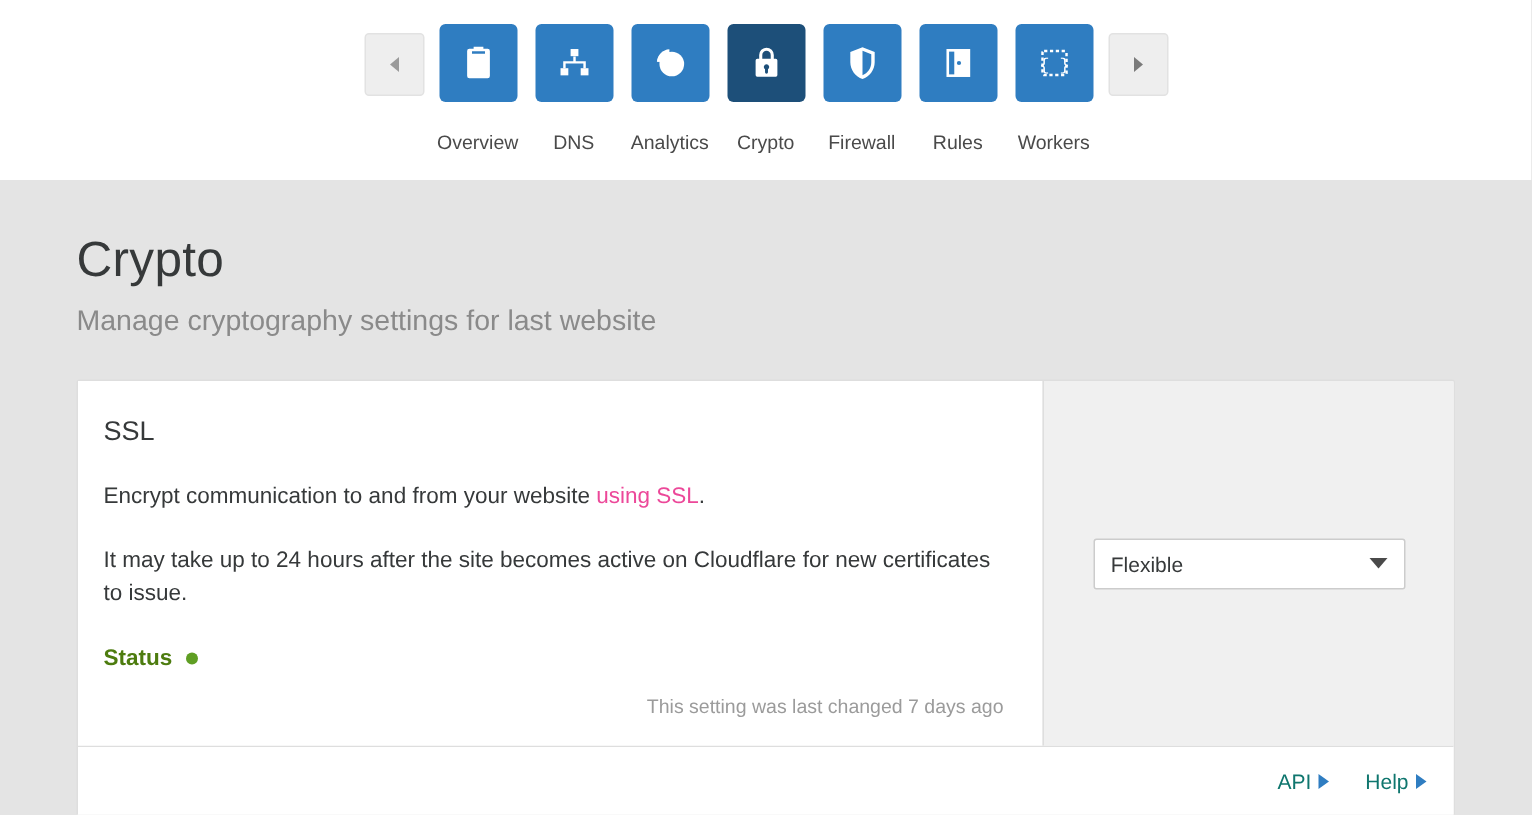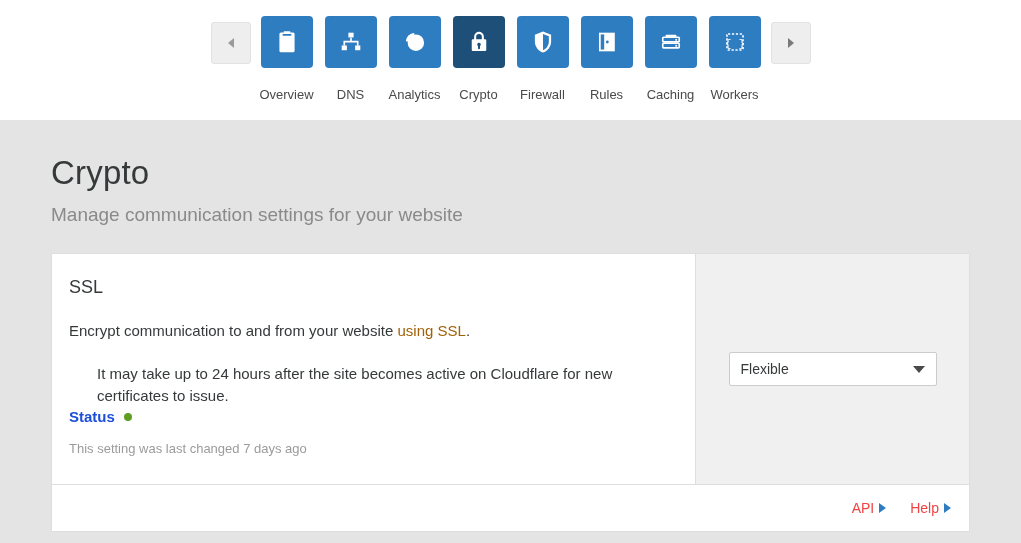--- a/index.html
+++ b/index.html
@@ -131,47 +131,49 @@
     font-weight: normal;
     color: #36393a;
     line-height: 1;
     margin-bottom: 24px;
   }
   .body-text {
     font-size: 15px;
     line-height: 22px;
     color: #36393a;
   }
-  .body-text + .body-text { margin-top: 21px; margin-left: 28px; }
+  .body-text + .body-text { margin-top: 21px; }
   .inline-link {
-    color: #a16207;
+    color: #ec4899;
     text-decoration: none;
   }
 
   .status-line {
+    margin-top: 22px;
     font-size: 15px;
     line-height: 20px;
-    color: #1d4ed8;
+    color: #4d7c0f;
     display: flex;
     align-items: center;
   }
   .status-label { font-weight: bold; }
   .status-dot {
     width: 8px;
     height: 8px;
     border-radius: 50%;
     background: #5f9e23;
     display: inline-block;
     margin: 0 7px 0 9px;
   }
   .last-changed {
     margin-top: 15px;
     font-size: 13px;
     color: #9b9b9b;
     line-height: 1;
+    text-align: right;
   }
 
   
   .select-wrap {
     position: relative;
     width: 208px;
   }
   .select-box {
     width: 208px;
     height: 34px;
@@ -199,21 +201,21 @@
     height: 47px;
     display: flex;
     align-items: center;
     justify-content: flex-end;
     padding-right: 18px;
     gap: 24px;
     background: #ffffff;
   }
   .footer-link {
     font-size: 14px;
-    color: #ef4444;
+    color: #0f766e;
     text-decoration: none;
     display: inline-flex;
     align-items: center;
     gap: 5px;
     cursor: pointer;
   }
   .footer-caret {
     width: 0; height: 0;
     border-top: 5px solid transparent;
     border-bottom: 5px solid transparent;
@@ -292,32 +294,20 @@
           <svg width="26" height="26" viewBox="0 0 24 24" aria-hidden="true">
             <rect x="5.4" y="4.2" width="13" height="15.6" fill="none" stroke="#ffffff" stroke-width="1.6"></rect>
             <rect x="9.4" y="4.2" width="9" height="15.6" fill="#ffffff"></rect>
             <circle cx="12.3" cy="12" r="1.3" fill="#2f7dc1"></circle>
           </svg>
         </span>
         <span class="nav-label">Rules</span>
       </a>
 
 
-      <a class="nav-item">
-        <span class="nav-tile">
-          <svg width="26" height="26" viewBox="0 0 24 24" aria-hidden="true">
-            <rect x="4.4" y="7.6" width="15.2" height="4.3" rx="0.8" fill="none" stroke="#ffffff" stroke-width="1.5"></rect>
-            <rect x="4.4" y="13.1" width="15.2" height="4.3" rx="0.8" fill="none" stroke="#ffffff" stroke-width="1.5"></rect>
-            <rect x="7" y="5.3" width="10" height="2.3" rx="0.8" fill="#ffffff"></rect>
-            <rect x="16" y="9.2" width="1.6" height="1.6" fill="#ffffff"></rect>
-            <rect x="16" y="14.7" width="1.6" height="1.6" fill="#ffffff"></rect>
-          </svg>
-        </span>
-        <span class="nav-label">Caching</span>
-      </a>
 
       <a class="nav-item">
         <span class="nav-tile">
           <svg width="26" height="26" viewBox="0 0 24 24" aria-hidden="true">
             <rect x="4.6" y="4.6" width="14.8" height="14.8" rx="1" fill="none" stroke="#ffffff" stroke-width="1.5" stroke-dasharray="2 1.6"></rect>
             <text x="12" y="16.4" font-family="'Liberation Mono', monospace" font-size="10.5" fill="#ffffff" text-anchor="middle">{ }</text>
           </svg>
         </span>
         <span class="nav-label">Workers</span>
       </a>
@@ -328,21 +318,21 @@
     <div class="nav-scroll-btn right">
       <span class="tri"></span>
     </div>
 
   </div>
 </div>
 
 <div id="page-body">
 
   <h1 id="page-title">Crypto</h1>
-  <div id="page-subtitle">Manage communication settings for your website</div>
+  <div id="page-subtitle">Manage cryptography settings for last website</div>
 
   <div class="card">
     <div class="card-body">
 
       <div class="card-left">
         <h2 class="section-title">SSL</h2>
 
         <p class="body-text"><span>Encrypt communication to and from your website </span><a class="inline-link">using SSL</a><span>.</span></p>
 
         <p class="body-text">It may take up to 24 hours after the site becomes active on Cloudflare for new certificates to issue.</p>

